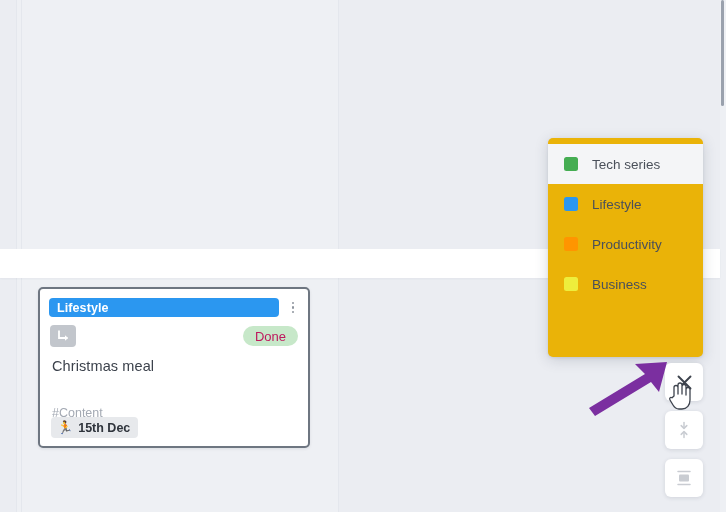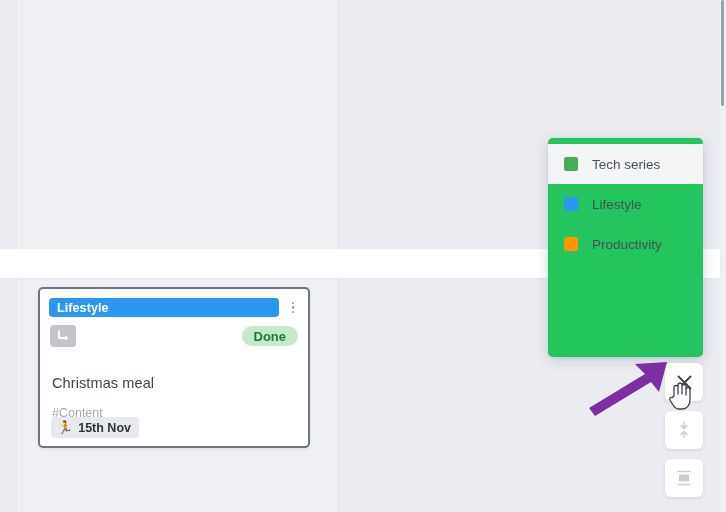--- a/index.html
+++ b/index.html
@@ -128,33 +128,32 @@
   #card-status-badge {
     height: 20px;
     padding: 0 12px;
     border-radius: 10px;
     background: #c7e8c9;
     display: flex;
     align-items: center;
     justify-content: center;
   }
   #card-status-badge span {
-    color: #15803d;
+    color: #be185d;
     font-size: 13px;
-    font-weight: bold;
+    font-weight: normal;
   }
 
   #card-title {
     position: absolute;
     left: 12px;
     top: 69px;
     font-size: 14.5px;
     color: #3c424c;
     letter-spacing: 0.1px;
-    margin-top: 17px;
   }
   #card-tag {
     position: absolute;
     left: 12px;
     top: 101px;
     font-size: 12.5px;
     color: #a3a9b3;
     margin-top: 16px;
   }
   #card-date-badge {
@@ -180,21 +179,21 @@
     color: #2f343c;
   }
 
   
   #colour-dropdown {
     position: absolute;
     left: 548px;
     top: 138px;
     width: 155px;
     height: 219px;
-    background: #22c55e;
+    background: #eab308;
     border-radius: 5px;
     box-shadow: 0 3px 14px rgba(45,55,75,0.18), 0 1px 3px rgba(45,55,75,0.10);
     padding-top: 6px;
     box-sizing: border-box;
     overflow: hidden;
   }
   .colour-option {
     height: 40px;
     display: flex;
     align-items: center;
@@ -313,41 +312,45 @@
     <div id="card-status-badge">
       <span>Done</span>
     </div>
   </div>
 
   <div id="card-title">Christmas meal</div>
   <div id="card-tag">#Content</div>
 
   <div id="card-date-badge">
     <span class="runner-glyph">🏃</span>
-    <span class="date-text">15th Nov</span>
+    <span class="date-text">15th Dec</span>
   </div>
 </div>
 
 <div id="colour-dropdown">
 
   <div class="colour-option is-hovered">
     <span class="colour-swatch" style="background:#45ad52;"></span>
     <span class="colour-option-label">Tech series</span>
   </div>
 
   <div class="colour-option">
     <span class="colour-swatch" style="background:#2b97f0;"></span>
     <span class="colour-option-label">Lifestyle</span>
   </div>
 
   <div class="colour-option">
     <span class="colour-swatch" style="background:#ff9500;"></span>
     <span class="colour-option-label">Productivity</span>
   </div>
 
+  <div class="colour-option">
+    <span class="colour-swatch" style="background:#eeee3c;"></span>
+    <span class="colour-option-label">Business</span>
+  </div>
 
 </div>
 
 <div id="side-tool-rail">
 
   <div class="tool-button">
     <svg width="17" height="17" viewBox="0 0 17 17" aria-hidden="true">
       <path d="M2.5 2.5 L14.5 14.5 M14.5 2.5 L2.5 14.5" stroke="#3d434d" stroke-width="1.9" stroke-linecap="round" fill="none"></path>
     </svg>
   </div>

